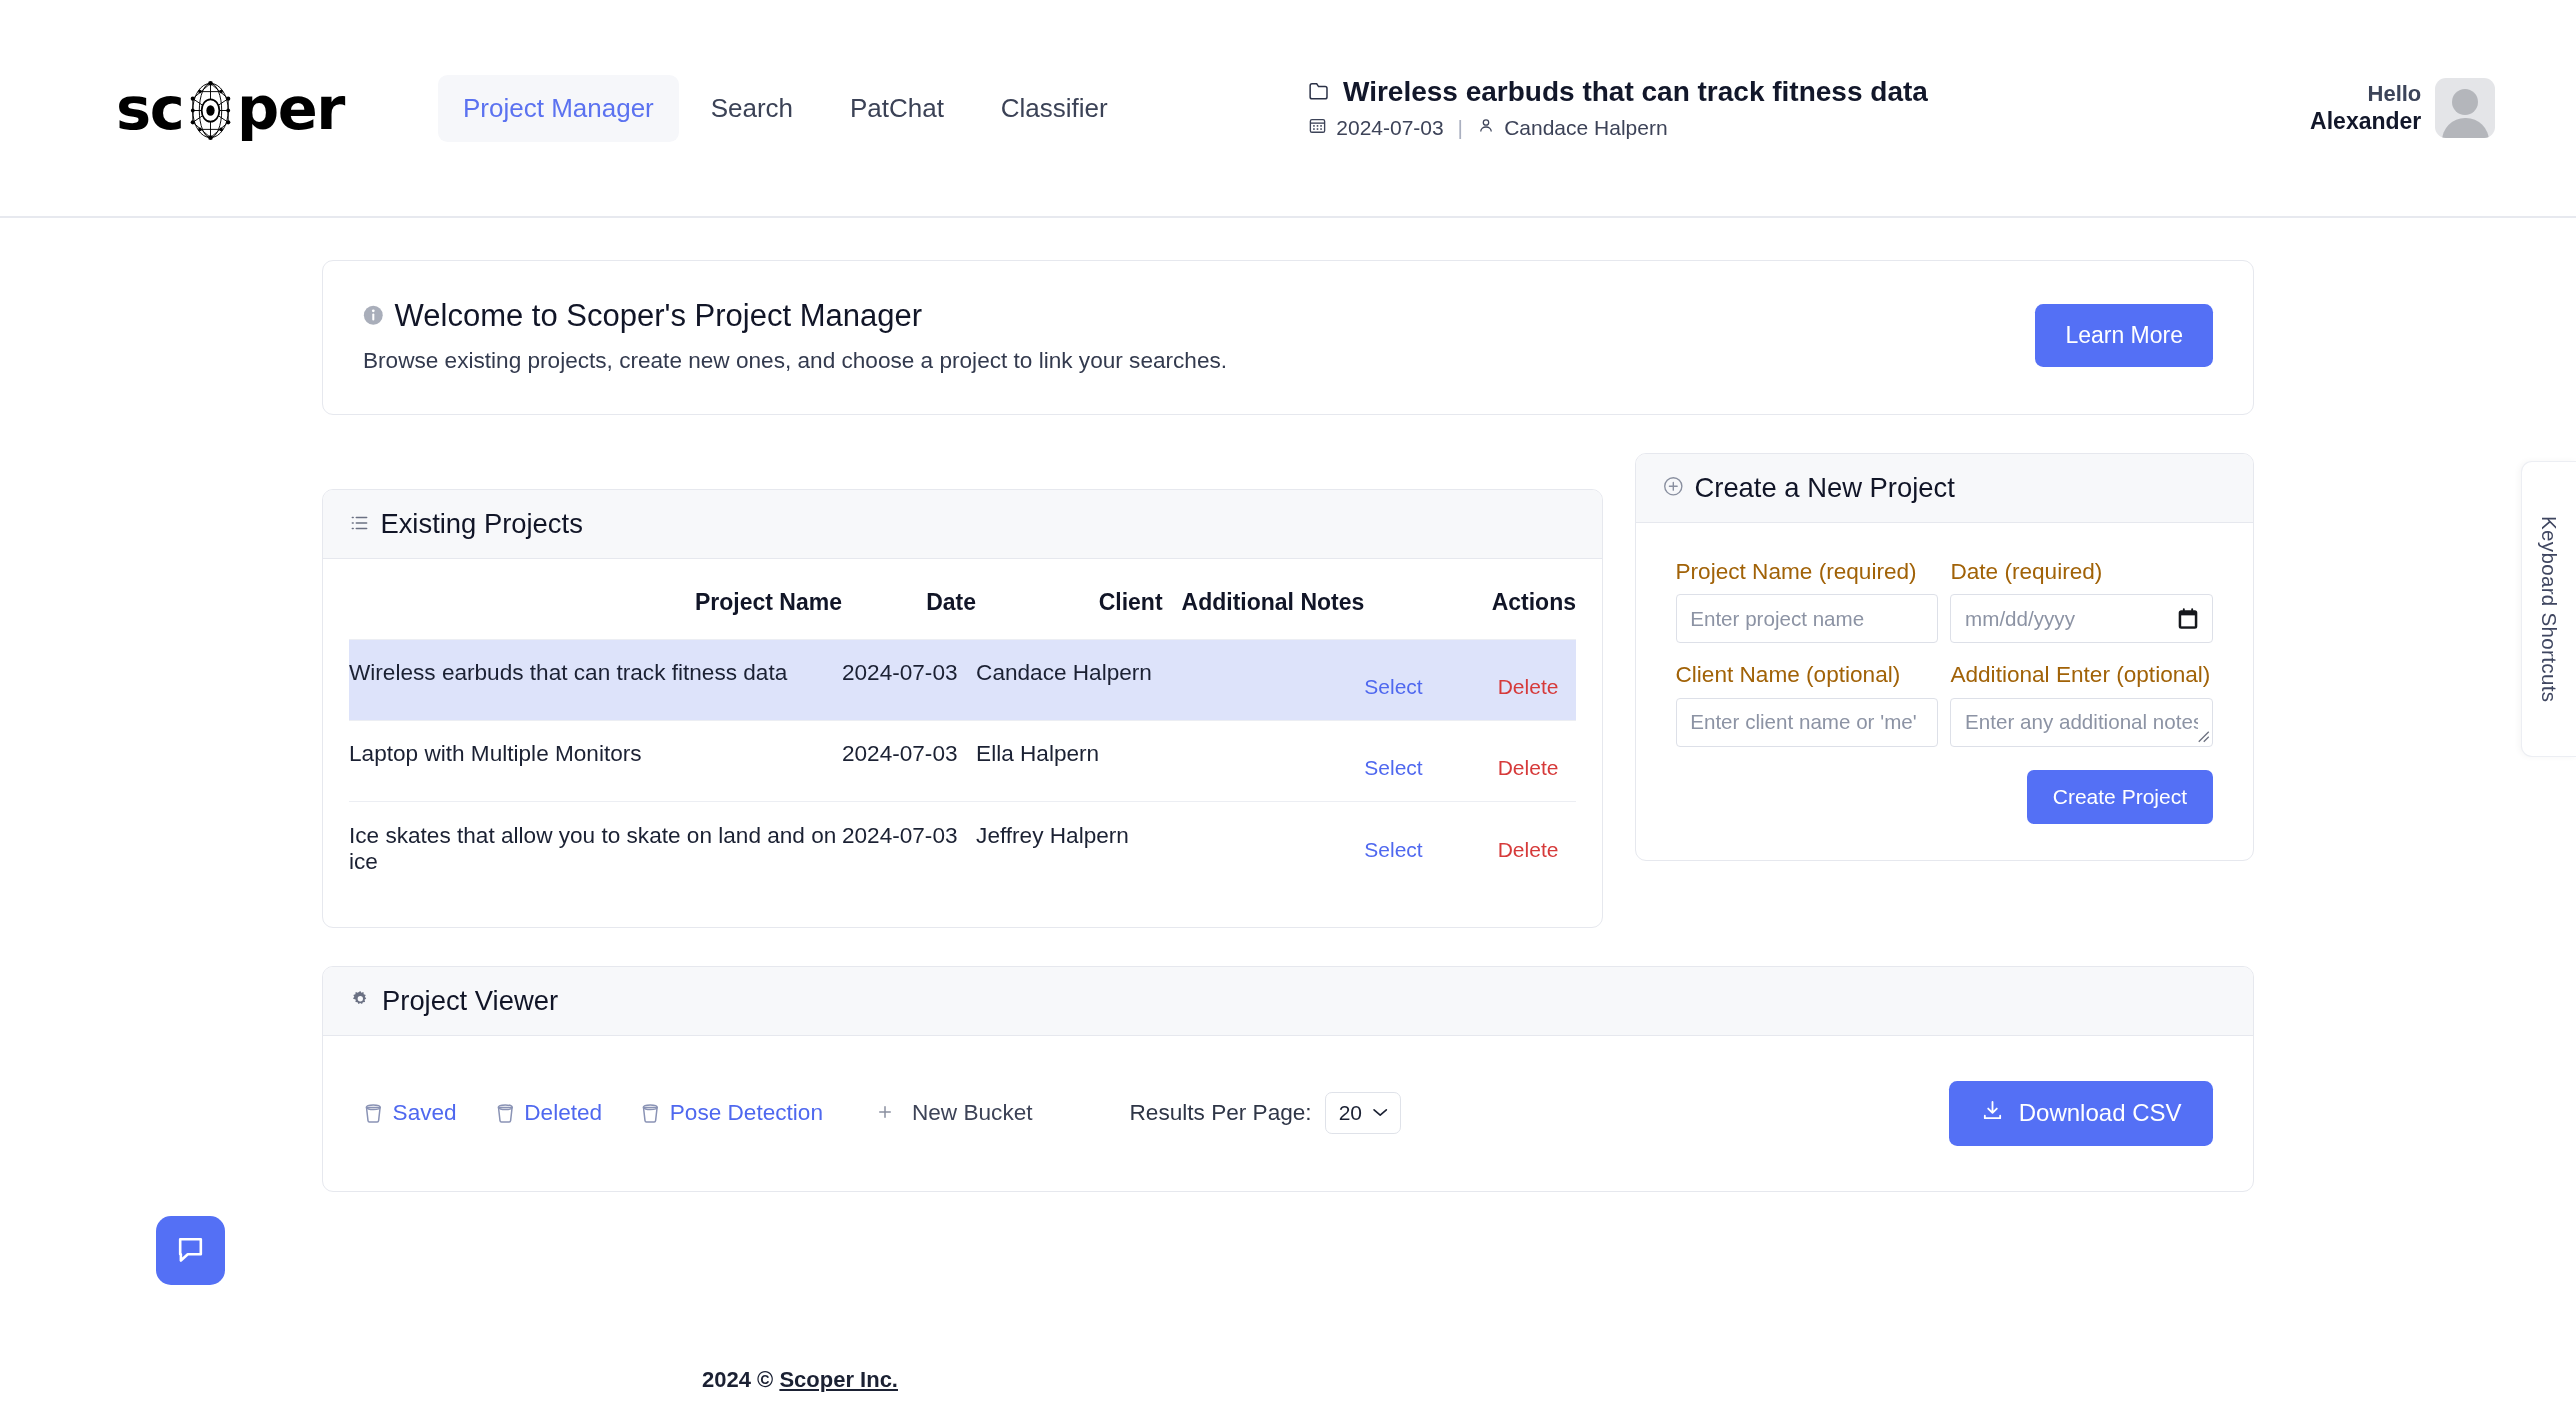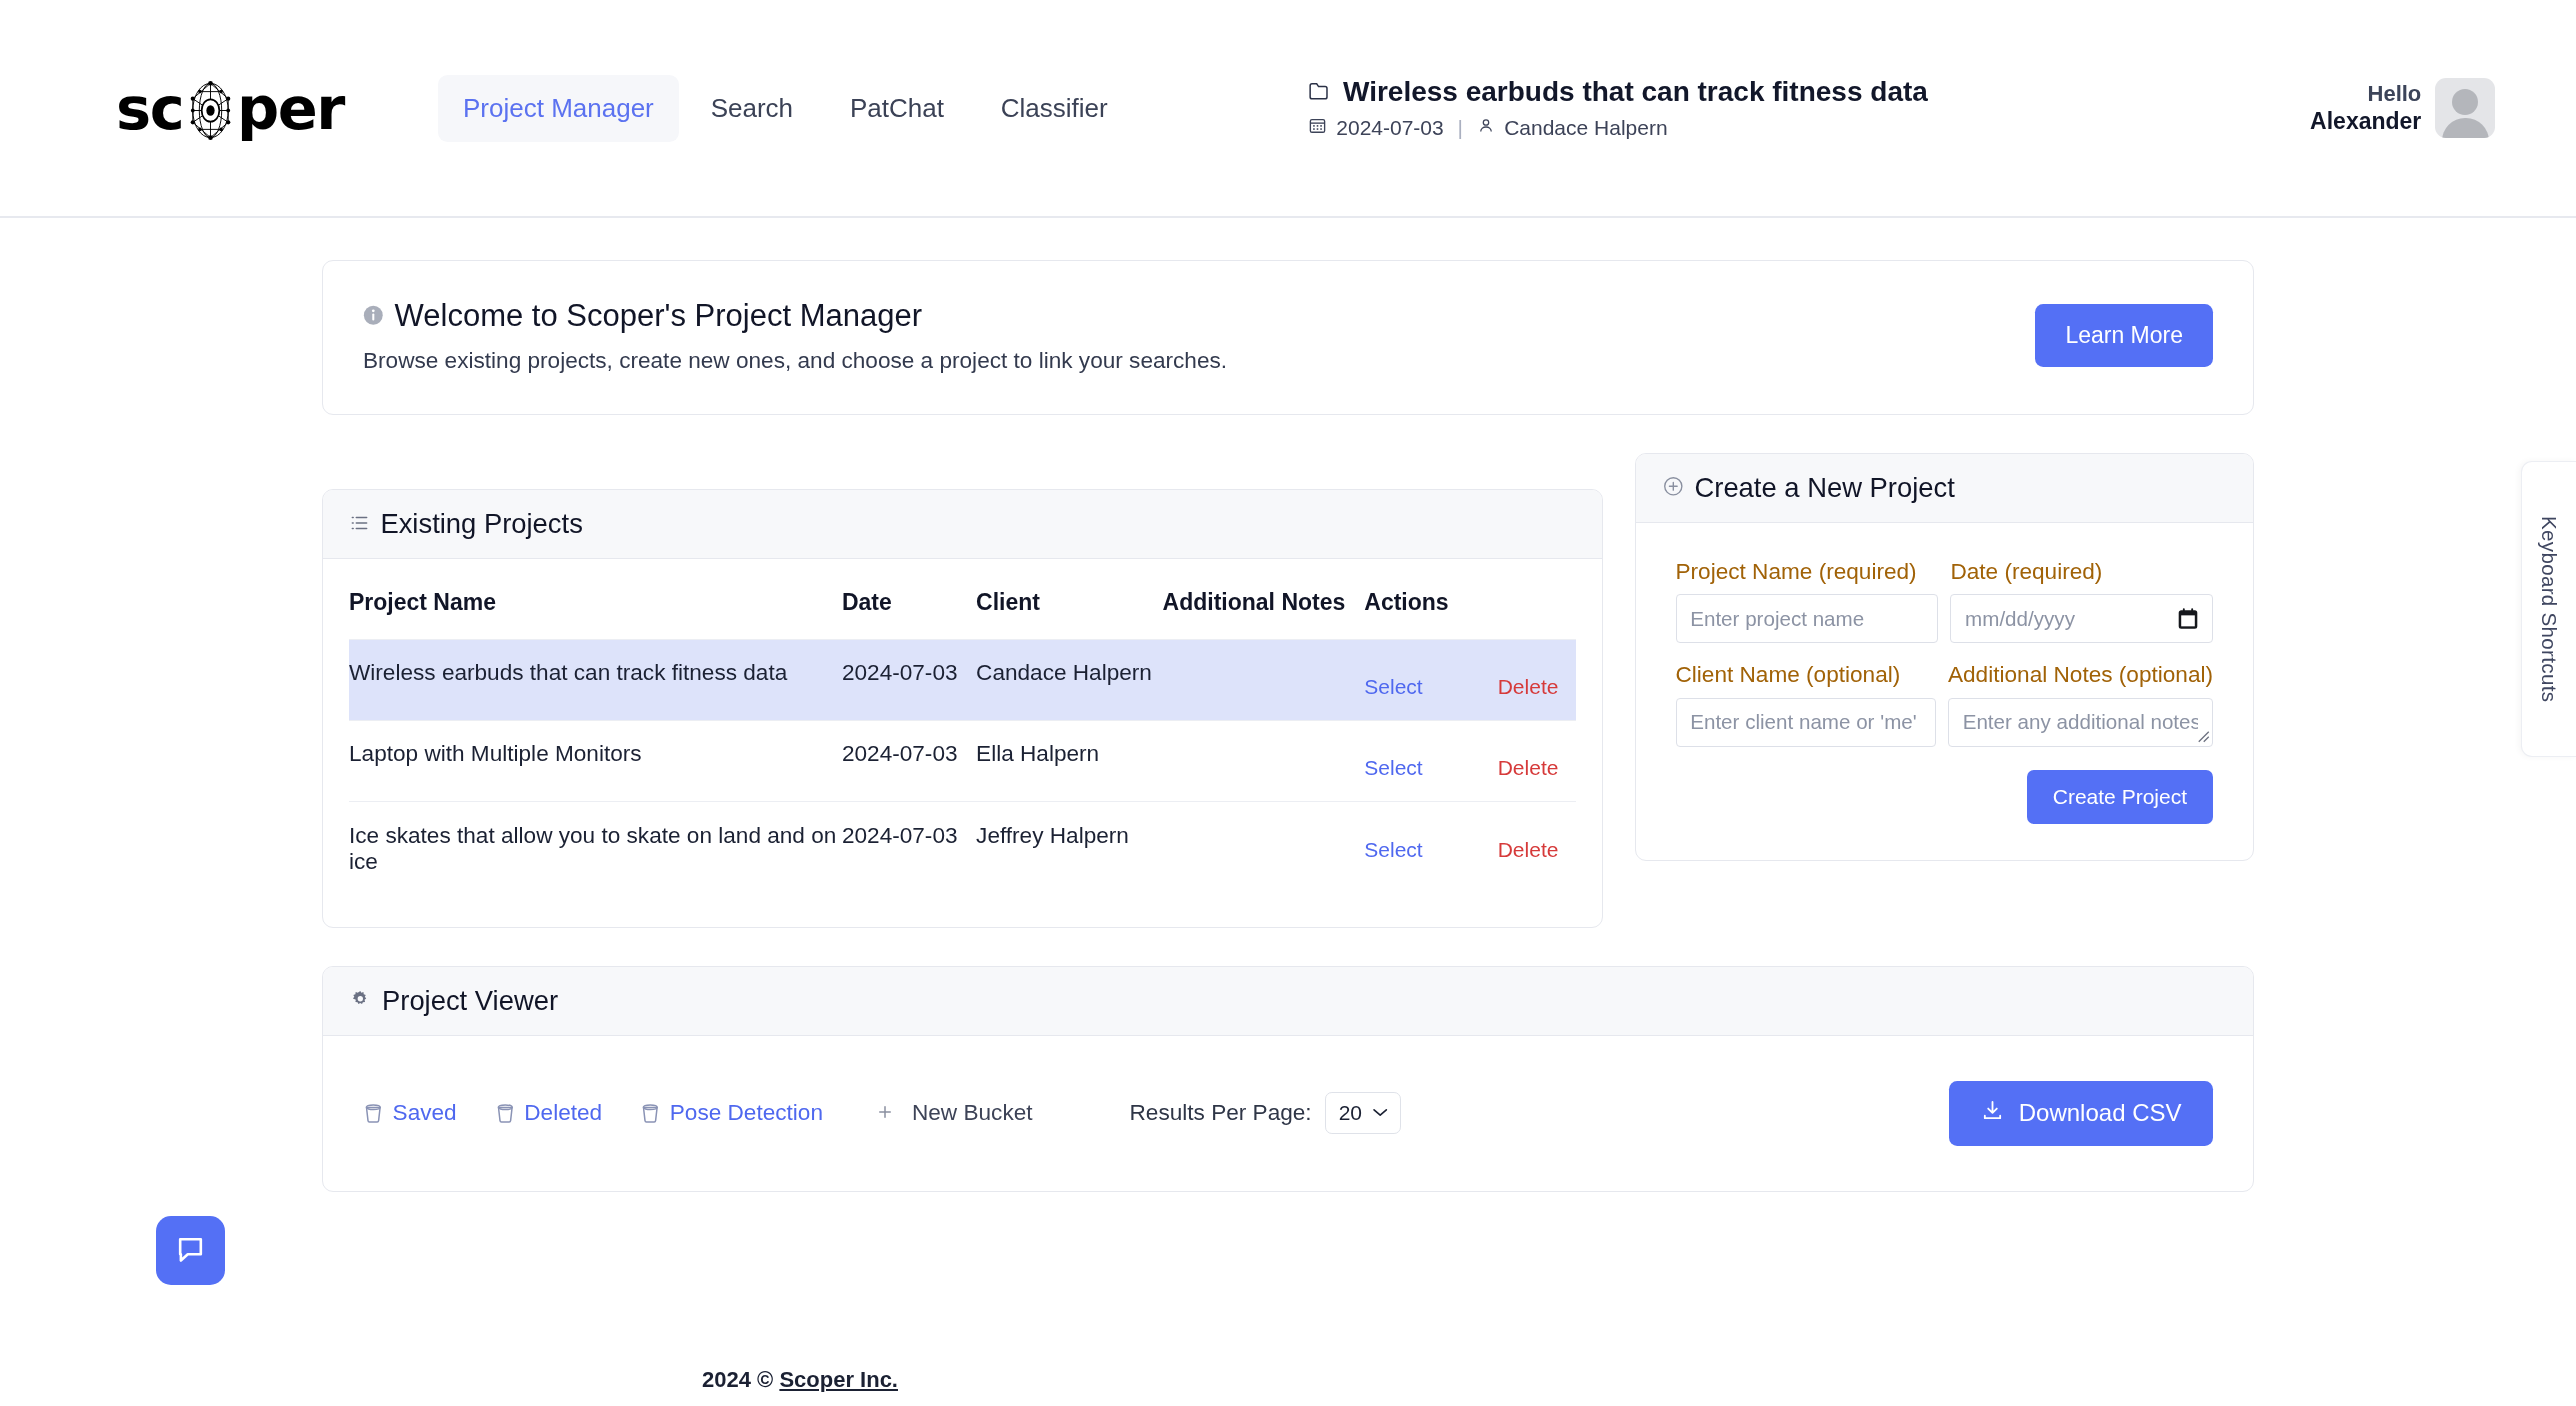--- a/index.html
+++ b/index.html
@@ -106,21 +106,21 @@
   }
 
   .cols { display: flex; gap: 31.5px; align-items: flex-start; }
   .col-left { flex: 0 0 1281px; margin-top: 36px; }
   .col-right { flex: 1; }
 
   
   table { width: 100%; border-collapse: collapse; }
   .tbl-wrap { padding: 30px 26px 31.5px 26px; }
   th {
-    text-align: left;
+    text-align: right;
     font-size: 23px;
     font-weight: 700;
     color: #111527;
     padding: 0 0 23px 0;
     white-space: nowrap;
   }
   td { font-size: 22.6px; color: #1b2133; padding: 20.6px 0; vertical-align: top; }
   tbody tr { border-top: 1.4px solid #eceef3; }
   tbody tr.selected { background: #dde3fa; }
   tbody tr.selected td { padding-top: 20.6px; }
@@ -429,21 +429,21 @@
                 </span>
               </div>
             </div>
           </div>
           <div class="form-grid form-row2">
             <div class="form-col">
               <label class="form-label">Client Name (optional)</label>
               <input class="input" type="text" placeholder="Enter client name or 'me'" style="">
             </div>
             <div class="form-col">
-              <label class="form-label">Additional Notes (optional)</label>
+              <label class="form-label">Additional Enter (optional)</label>
               <div class="notes-wrap">
                 <input class="input" type="text" placeholder="Enter any additional notes" style="">
                 <span class="resize-grip">
                   <svg width="15" height="15" viewBox="0 0 12 12" stroke="#6f7482" stroke-width="1.1">
                     <path d="M11 3L3 11M11 7L7 11"></path>
                   </svg>
                 </span>
               </div>
             </div>
           </div>

